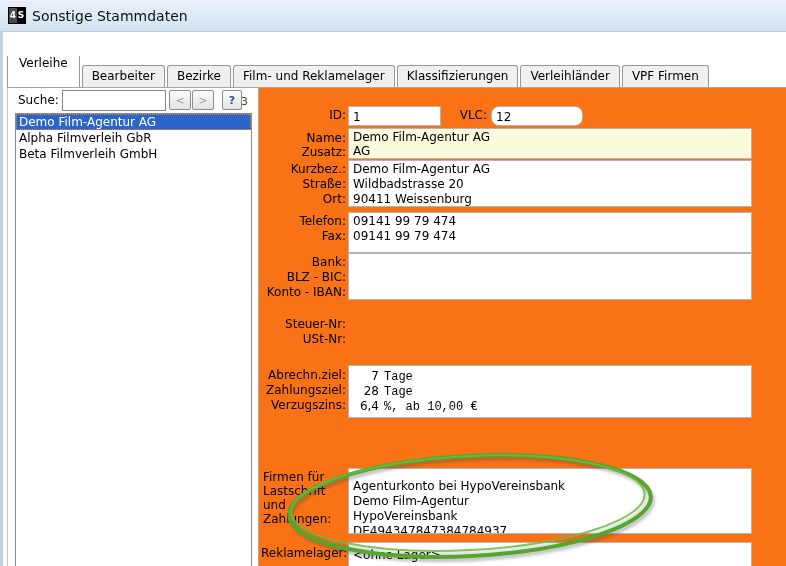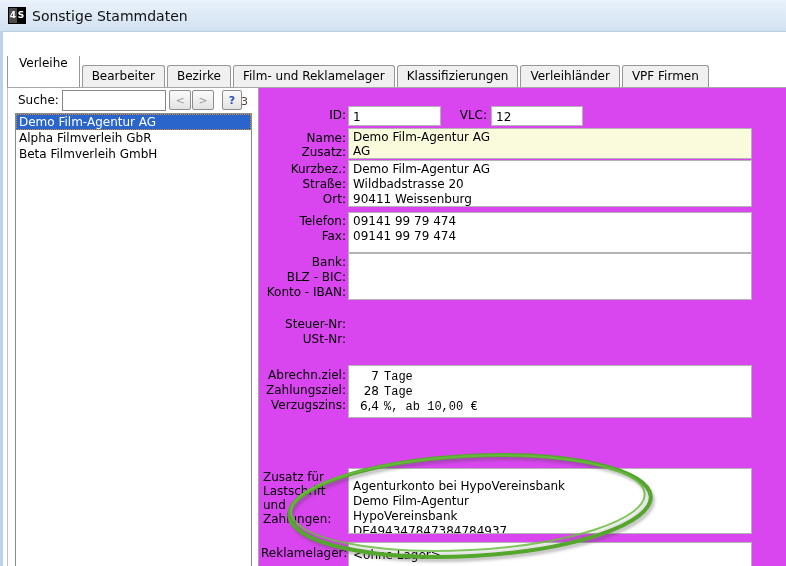--- a/index.html
+++ b/index.html
@@ -68,31 +68,31 @@
     border:1px solid #8a8a8a;background:#fff;overflow:hidden;
   }
   .list-item{height:16px;line-height:16px;padding-left:3px;white-space:nowrap;cursor:default;}
   .list-item.selected{
     background:#2a65cb;color:#fff;
     outline:1px dotted #dd8a33;outline-offset:-1px;
   }
   
   .panel{
     position:absolute;left:258px;top:87px;width:528px;height:479px;
-    border-left:1px solid #a7a7a7;background:#d946ef;overflow:hidden;
+    border-left:1px solid #a7a7a7;background:#f97316;overflow:hidden;
   }
   .flabel{position:absolute;left:2px;width:85px;text-align:right;white-space:nowrap;}
   .fbox{
     position:absolute;left:89px;width:404px;
     border:1px solid #b4b4b4;background:#fff;box-sizing:border-box;
     padding:1px 0 0 4px;overflow:hidden;
   }
   .frow{line-height:15px;height:15px;white-space:nowrap;}
   .lbl-id{top:21px;}        .fb-id{top:19px;width:93px;height:20px;line-height:18px;}
-  .lbl-vlc{left:180px;width:48px;top:21px;} .fb-vlc{left:232px;top:19px;width:92px;height:20px;line-height:18px;}
+  .lbl-vlc{left:180px;width:48px;top:21px;} .fb-vlc{left:232px;top:19px;width:92px;height:20px;line-height:18px;border-radius:8px;}
   .lbl-name{top:44px;}      .lbl-zusatz{top:58px;}
   .fb-name{top:41px;height:31px;background:#fafadc;}
   .fb-name .frow{line-height:14px;height:14px;}
   .lbl-kurzbez{top:75px;}   .lbl-strasse{top:90px;}  .lbl-ort{top:105px;}
   .fb-kurz{top:73px;height:47px;}
   .lbl-telefon{top:127px;}  .lbl-fax{top:142px;}
   .fb-tel{top:125px;height:41px;}
   .lbl-bank{top:168px;}     .lbl-blz{top:183px;}     .lbl-iban{top:198px;}
   .fb-bank{top:166px;height:47px;}
   .lbl-steuer{top:230px;}   .lbl-ust{top:245px;}
@@ -197,21 +197,21 @@
   <span class="flabel lbl-abrechn">Abrechn.ziel:</span>
   <span class="flabel lbl-zahlung">Zahlungsziel:</span>
   <span class="flabel lbl-verzug">Verzugszins:</span>
   <div class="fbox fb-abrechn">
     <div class="frow"><span class="num-col">7</span><span class="num-rest">Tage</span></div>
     <div class="frow"><span class="num-col">28</span><span class="num-rest">Tage</span></div>
     <div class="frow"><span class="num-col">6,4</span><span class="num-rest">%, ab 10,00 €</span></div>
   </div>
 
   <span class="flabel lbl-lastschrift">
-    <span>Zusatz für</span><br>
+    <span>Firmen für</span><br>
     <span>Lastschrift</span><br>
     <span>und</span><br>
     <span>Zahlungen:</span>
   </span>
   <div class="fbox fb-konto">
     <div class="frow">Agenturkonto bei HypoVereinsbank</div>
     <div class="frow">Demo Film-Agentur</div>
     <div class="frow">HypoVereinsbank</div>
     <div class="frow">DE494347847384784937</div>
   </div>

